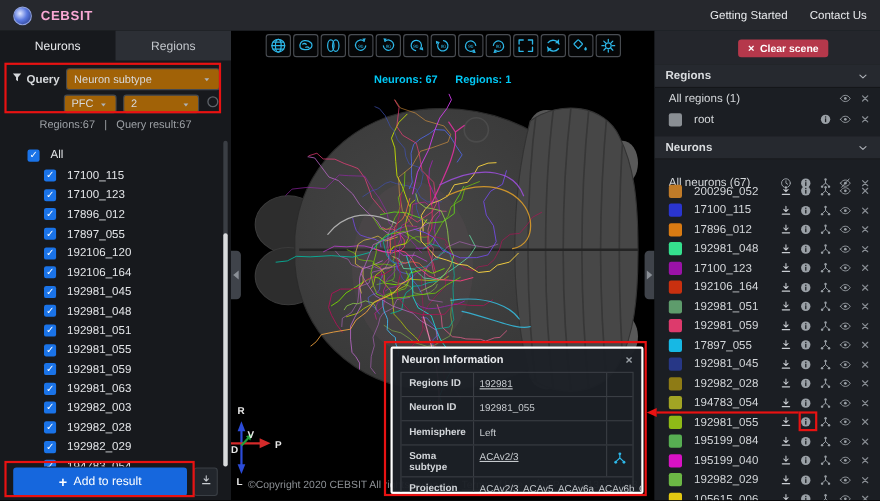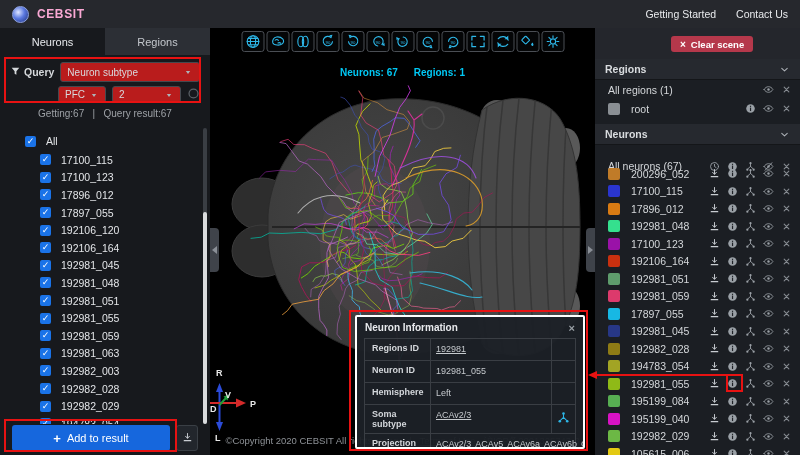--- a/index.html
+++ b/index.html
@@ -20,21 +20,21 @@
 
   
   .left { width:210px; background:#17191d; position:relative; flex:none; }
   .tabs { display:flex; height:27px; }
   .tab { flex:1; display:flex; align-items:center; justify-content:center; font-size:11px; color:#c3c7cc; background:#2c2f35; cursor:default; }
   .tab.active { background:#17191d; color:#e8eaed; }
   .qwrap { position:absolute; top:34px; left:10px; right:10px; }
   .qrow { display:flex; align-items:center; gap:6px; height:20px; }
   .qrow + .qrow { margin-top:4px; height:17px;padding-left:48px; }
   .qlabel { font-size:10.5px; font-weight:bold; color:#d5d8db; display:flex; align-items:center; gap:3px; white-space:nowrap; }
-  .select { background:#b91c1c; border:1px solid #45494f; border-radius:3px; color:#d8dadd; font-size:10px;
+  .select { background:#a16207; border:1px solid #45494f; border-radius:3px; color:#d8dadd; font-size:10px;
             display:flex; align-items:center; padding:0 6px; height:100%; }
   .select .cap { margin-left:auto; display:flex; }
   .sel-type { flex:1; }
   .sel-region { width:48px; flex:none; }
   .sel-sub { flex:1; }
   .summary { position:absolute; top:80px; left:0; right:0; text-align:center; font-size:10px; color:#9da1a6; }
   .nlist { position:absolute; top:103px; left:0; right:8px; height:293px; overflow:hidden; padding-left:25px; }
   .nrow { display:flex; align-items:center; gap:10px; height:17.6px; font-size:10.5px; color:#e3e5e8; }
   .nrow.all { height:20px; }
   .nrow.item { margin-left:15px; }
@@ -158,21 +158,21 @@
                 </svg>
               </span>
           </div>
           <span><svg width="13" height="13" viewBox="0 0 16 16" fill="none" stroke-linecap="round" stroke-linejoin="round">
                 <circle cx="8" cy="8" r="5.5" stroke="#5d6268" stroke-width="1.5"></circle>
               </svg></span>
         </div>
       </div>
 
       <div class="summary">
-        <span>Getting:67</span>&nbsp;&nbsp;
+        <span>Regions:67</span>&nbsp;&nbsp;
         <span>|</span>&nbsp;&nbsp;
         <span>Query result:67</span>
       </div>
 
       <div class="nlist">
         <div class="nrow all">
           <span class="cb"></span>
           <span>All</span>
         </div>
         <div id="left-items">

